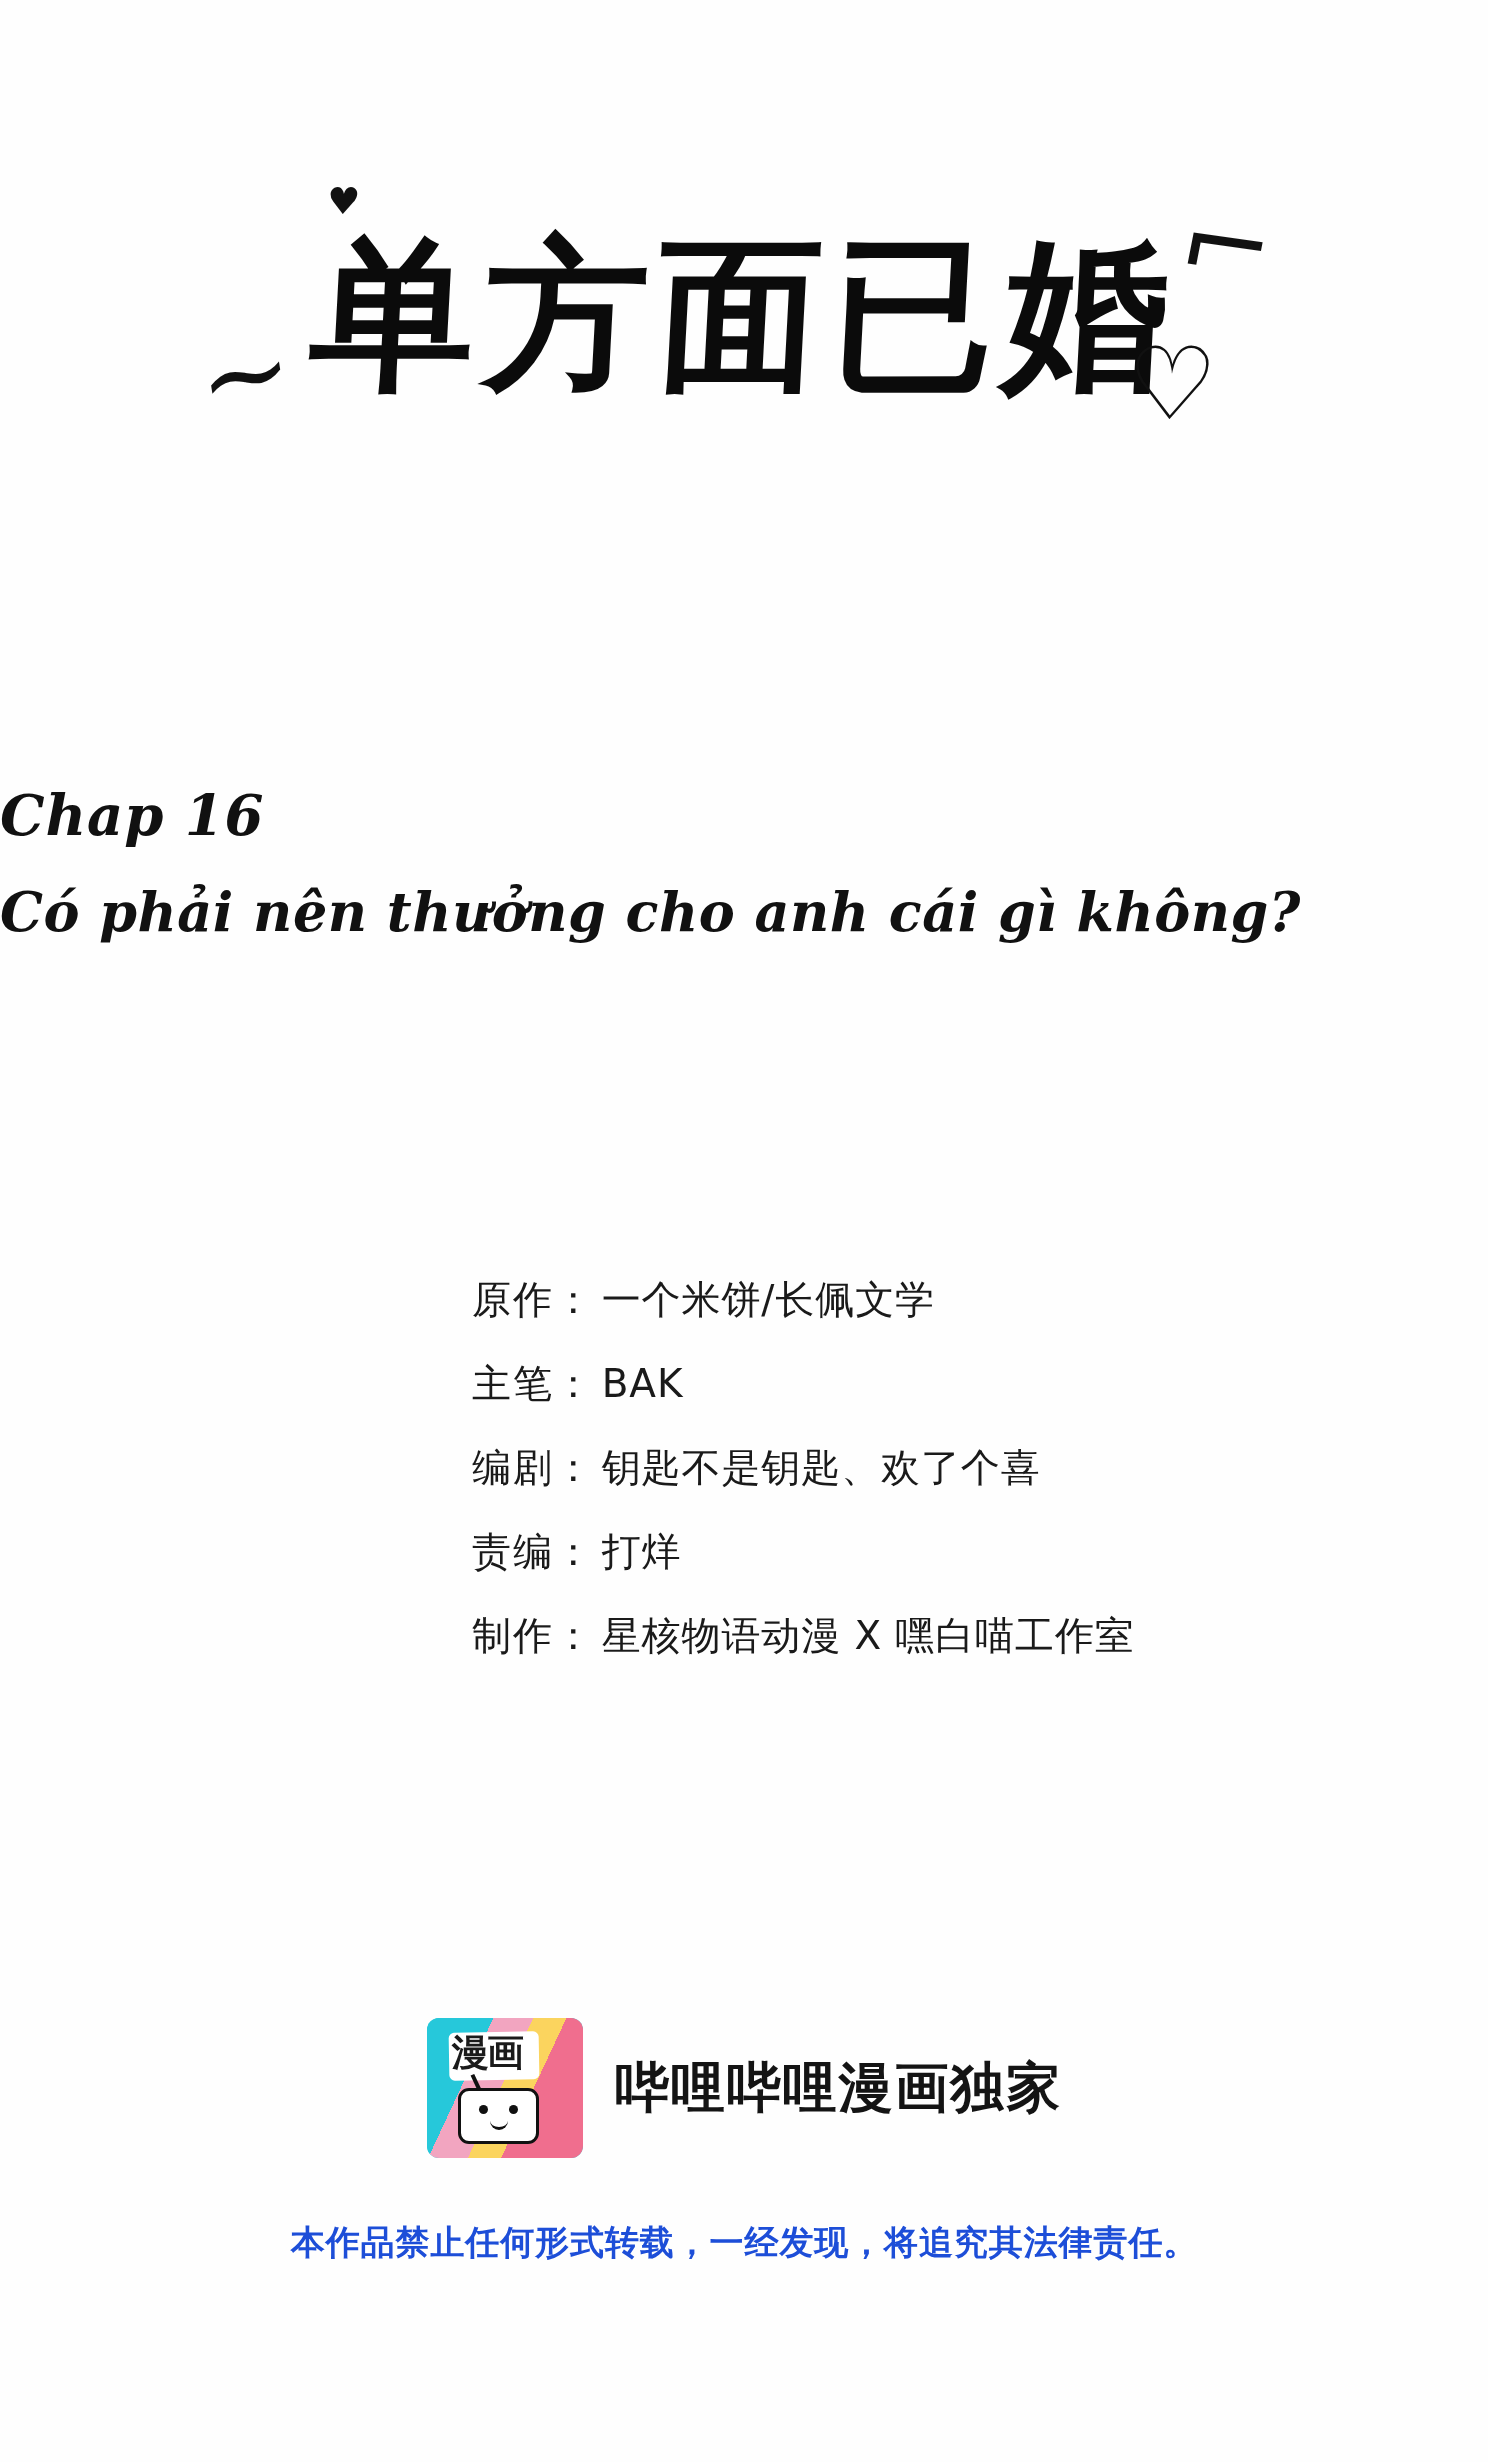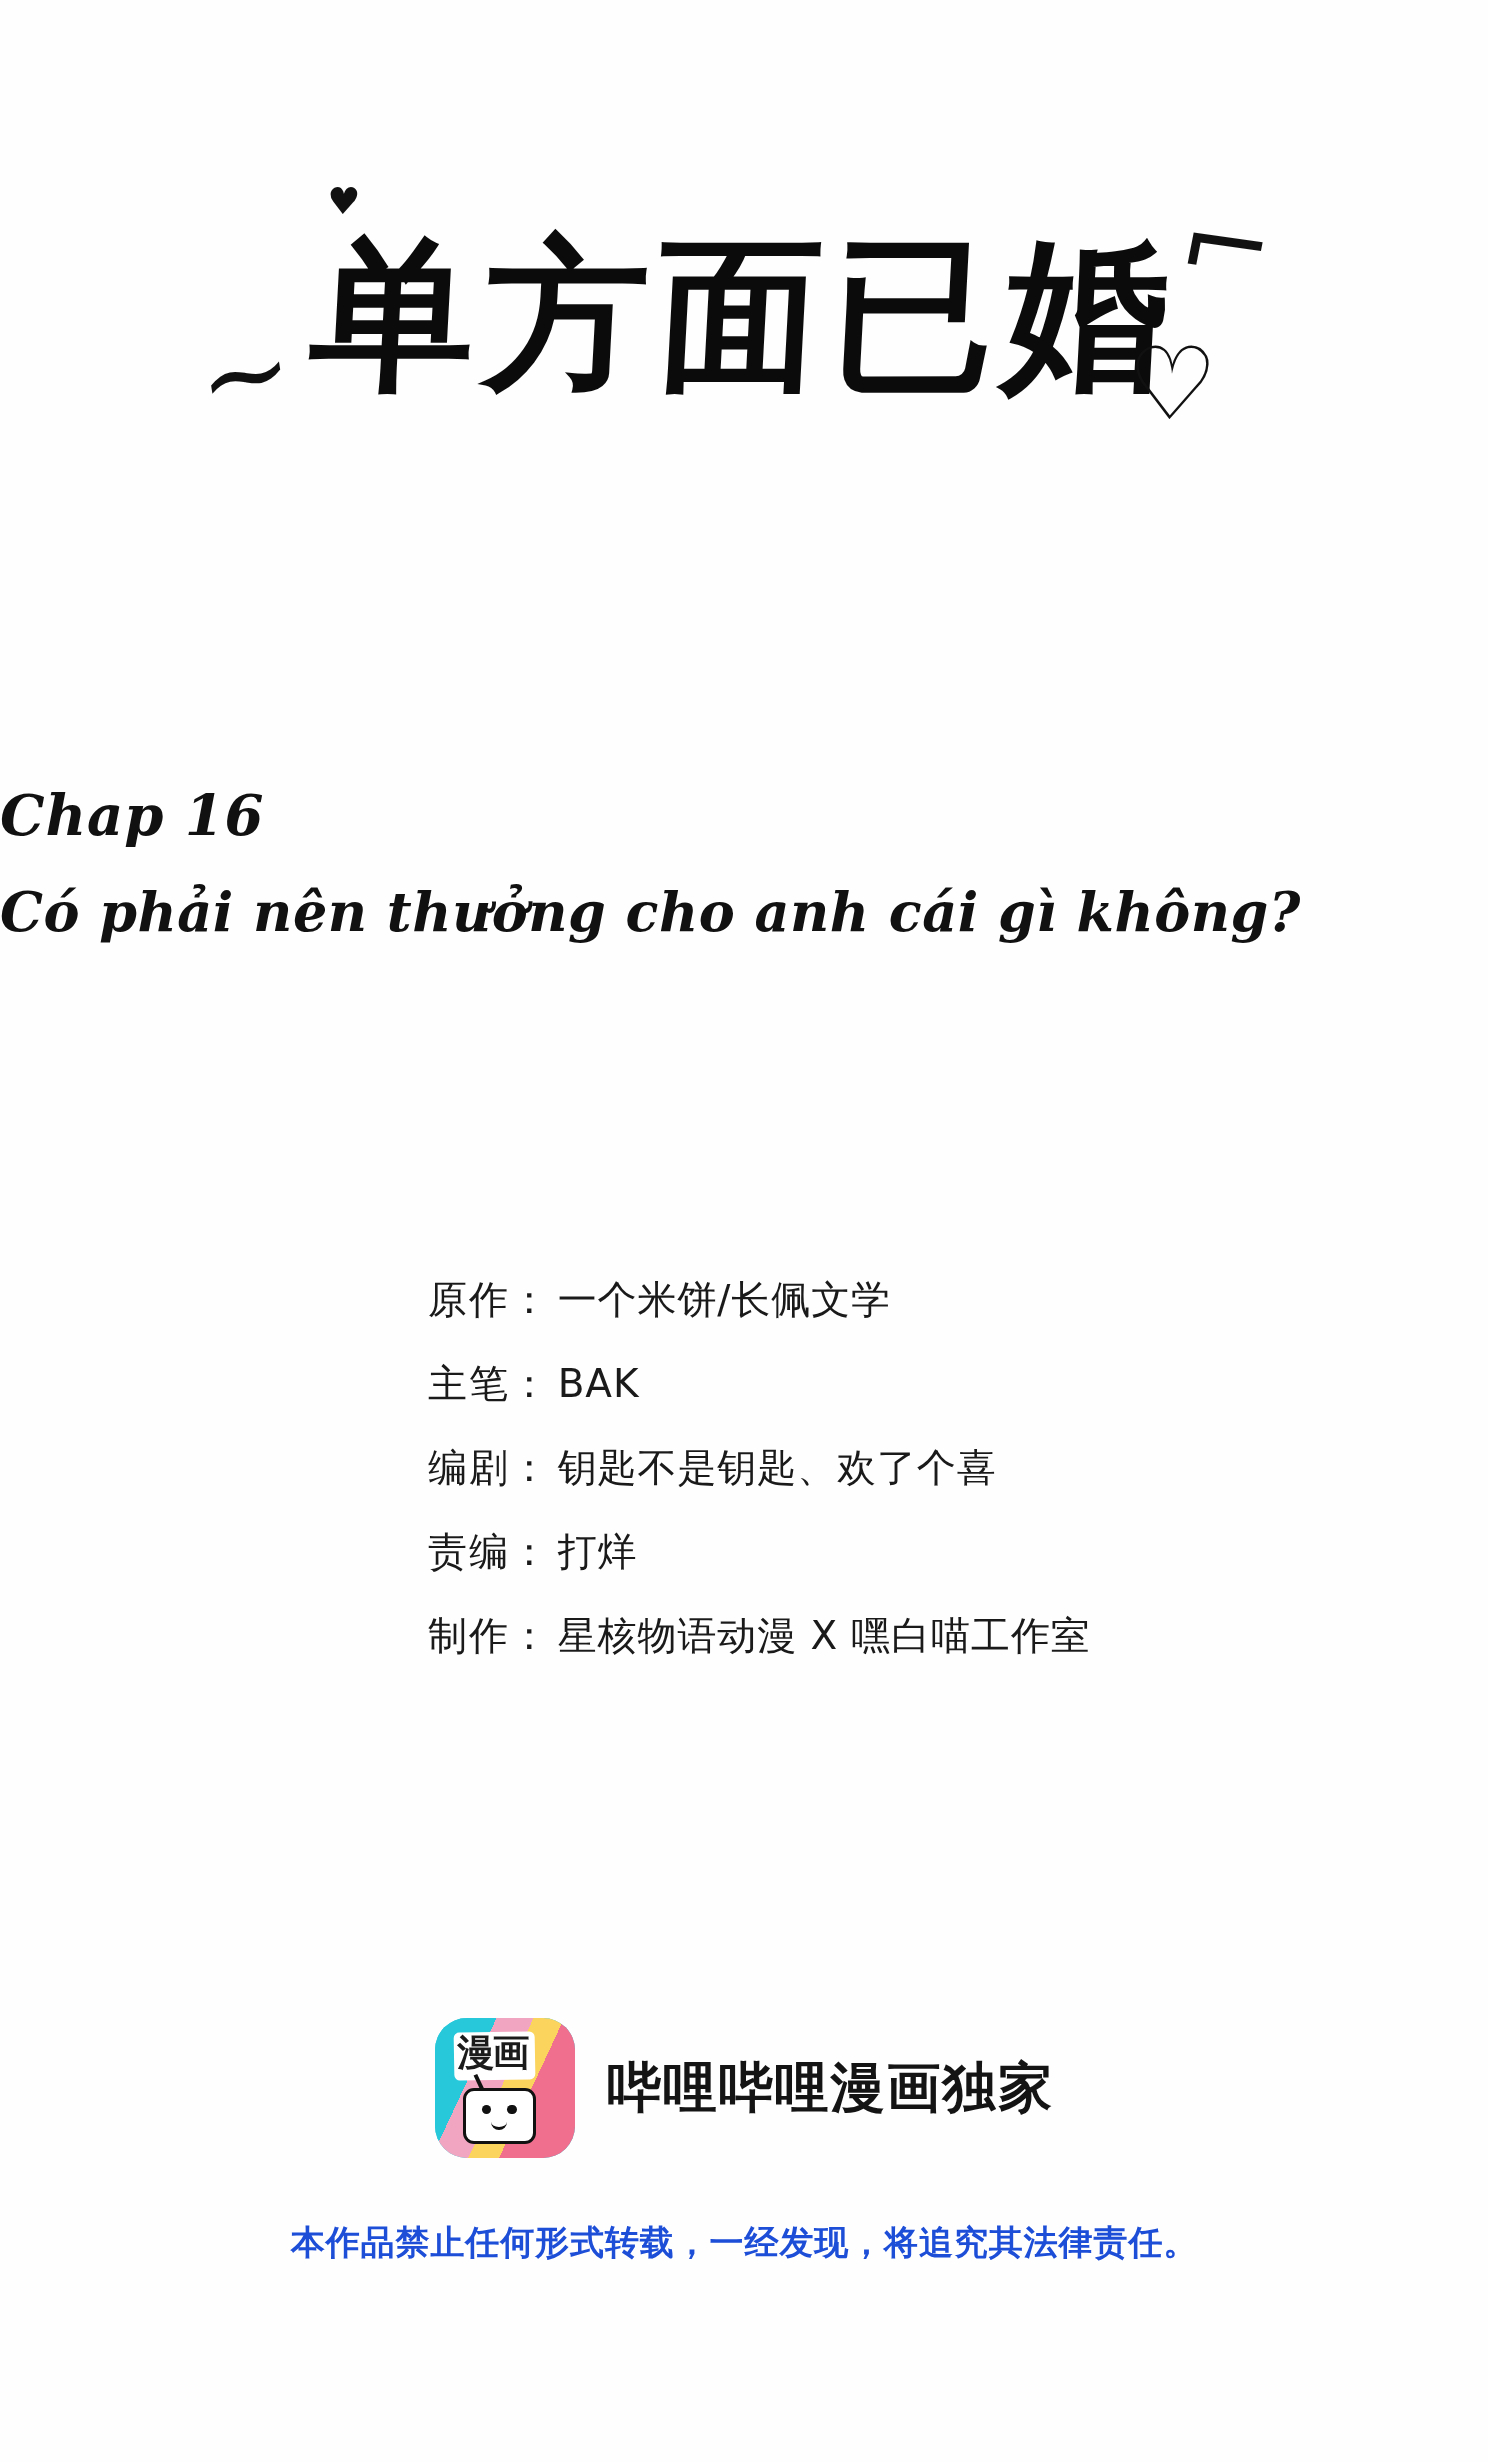--- a/index.html
+++ b/index.html
@@ -102,21 +102,21 @@
     font-size: 54px;
     color: #111;
     letter-spacing: 0.5px;
     white-space: nowrap;
   }
 
   
   .credits {
     position: absolute;
     top: 1273px;
-    left: 428px;
+    left: 472px;
     width: 838px;
   }
   .credit-row {
     display: flex;
     align-items: baseline;
     margin-bottom: 30px;
     font-size: 39px;
     color: #1a1a1a;
     font-family: "DejaVu Sans", sans-serif;
   }
@@ -134,23 +134,23 @@
   .brand-row {
     position: absolute;
     top: 2018px;
     left: 0;
     width: 100%;
     display: flex;
     align-items: center;
     justify-content: center;
   }
   .app-icon {
-    width: 140px;
+    width: 156px;
     height: 140px;
-    border-radius: 32px;
+    border-radius: 12px;
     position: relative;
     overflow: hidden;
     background: #27c7d8;
     flex: 0 0 auto;
   }
   .app-icon .band-pink {
     position: absolute;
     left: 0; top: 0;
     width: 100%; height: 100%;
     background:

